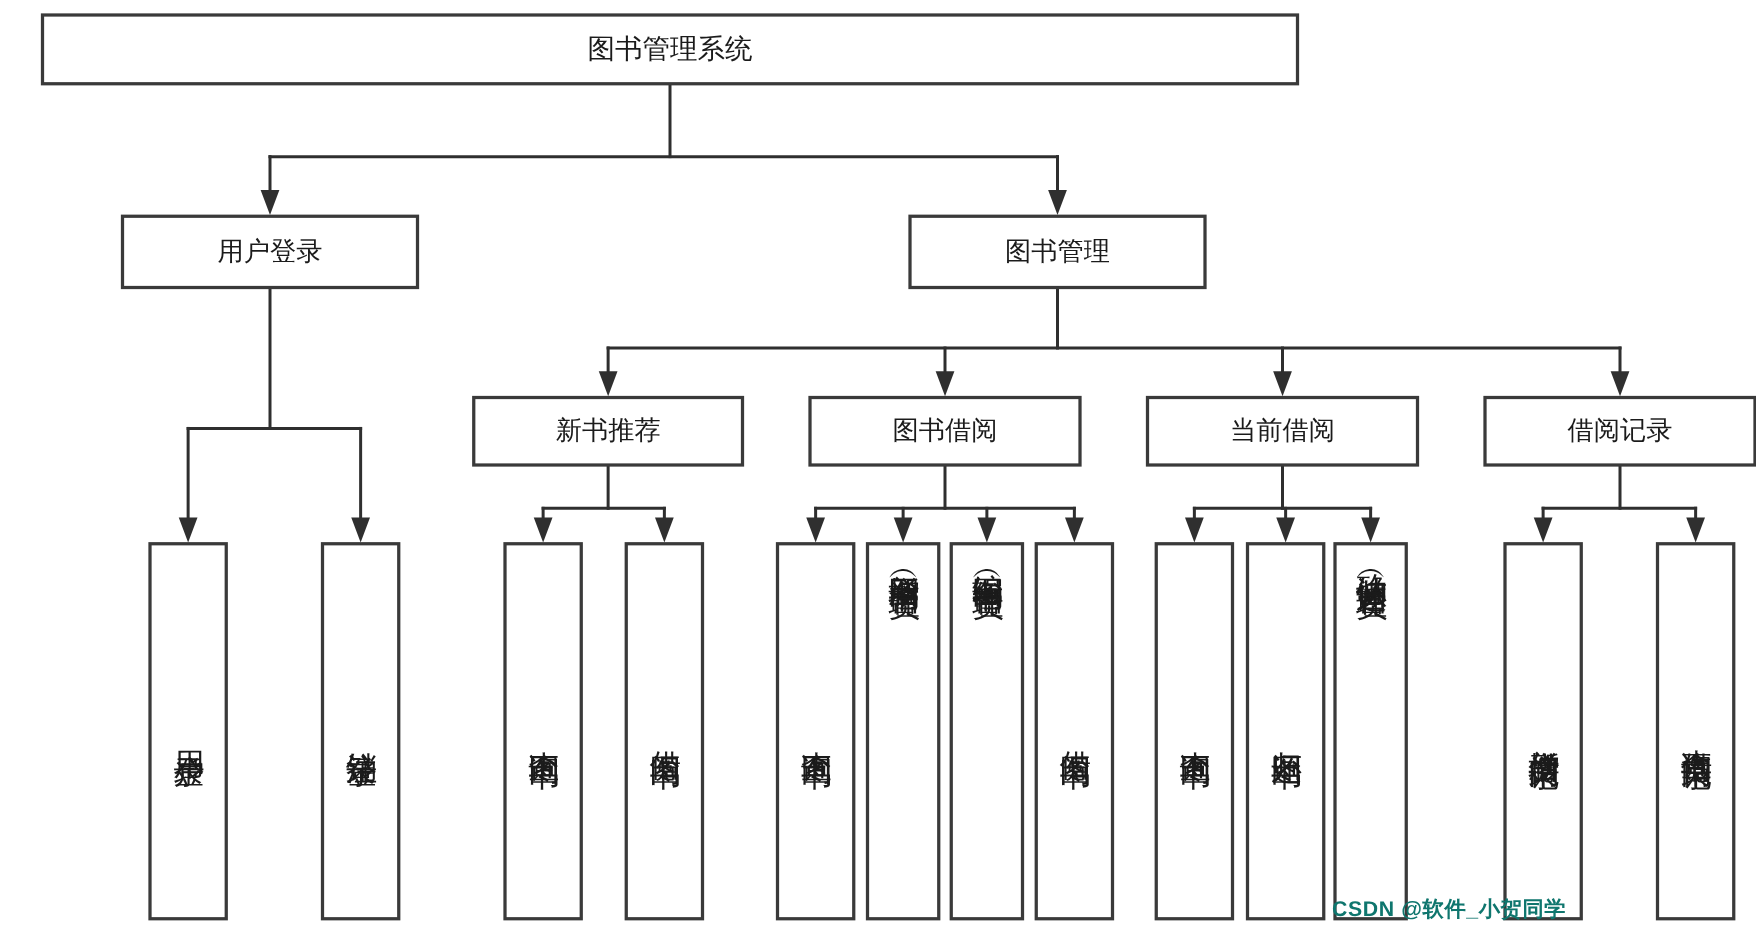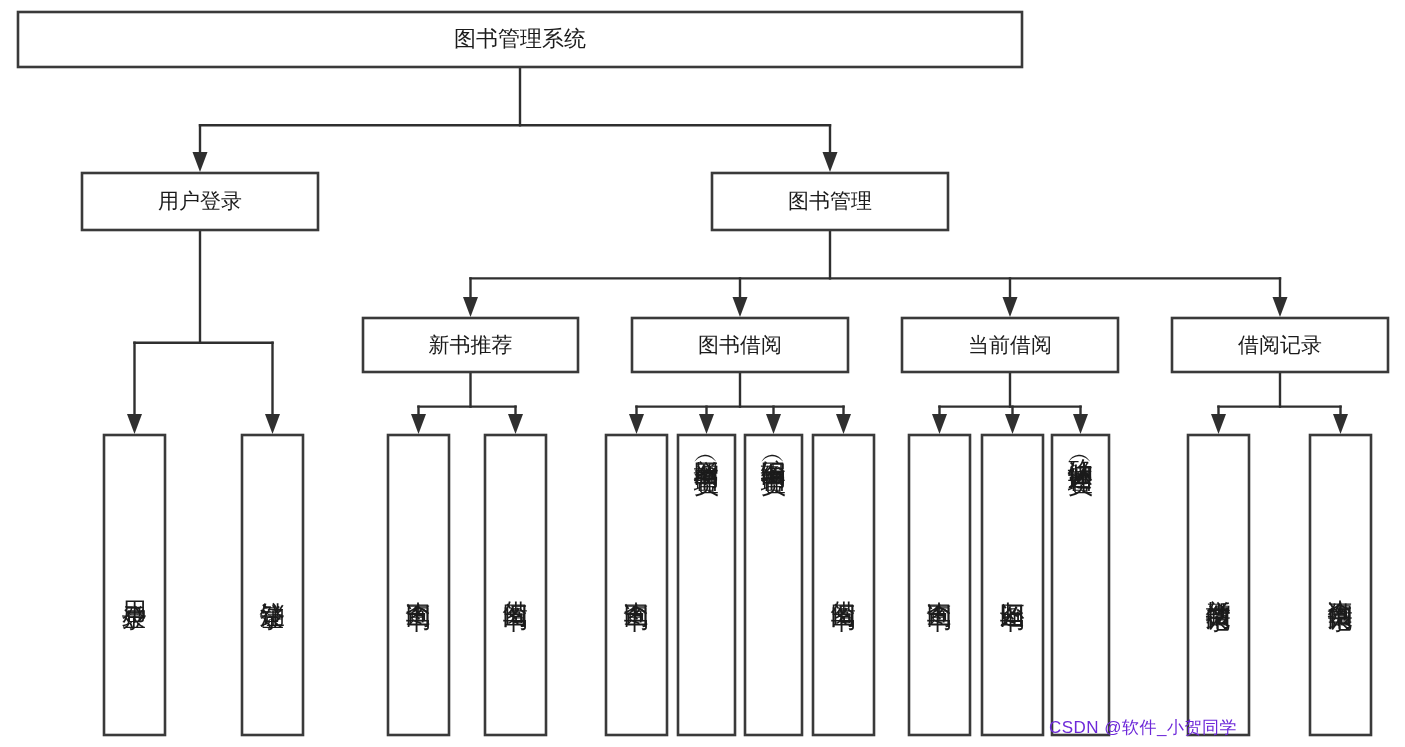--- a/index.html
+++ b/index.html
@@ -9,21 +9,21 @@
   }
   body {
     width: 1405px;
     height: 747px;
     font-family: "Liberation Sans", "DejaVu Sans", sans-serif;
     position: relative;
     overflow: hidden;
   }
   #diagram-root {
     position: absolute;
-    left: 0; top: 0;
+    left: 16px; top: 0;
     width: 1251px;
     height: 747px;
   }
   .node-box {
     fill: #ffffff;
     stroke: #3a3a3a;
     stroke-width: 2.6;
   }
   .node-box-root {
     fill: #ffffff;
@@ -67,23 +67,24 @@
     color: #1b1b1b;
     white-space: nowrap;
     text-align: center;
   }
   .watermark {
     position: absolute;
     right: 14px;
     bottom: 8px;
     font-family: "Liberation Sans", "DejaVu Sans", sans-serif;
     font-size: 17px;
-    color: #6d28d9;
+    color: #0f766e;
     letter-spacing: 0.5px;
     user-select: none;
+    font-weight: bold;
   }
 </style>
 </head>
 <body>
 
 <div id="diagram-root">
   <svg id="diagram-svg" width="1405" height="747" viewBox="0 0 1405 747" xmlns="http://www.w3.org/2000/svg">
       <g>
         <g>
           <path d="M 520 67 L 520 125.30000000000001" class="connector"></path>

